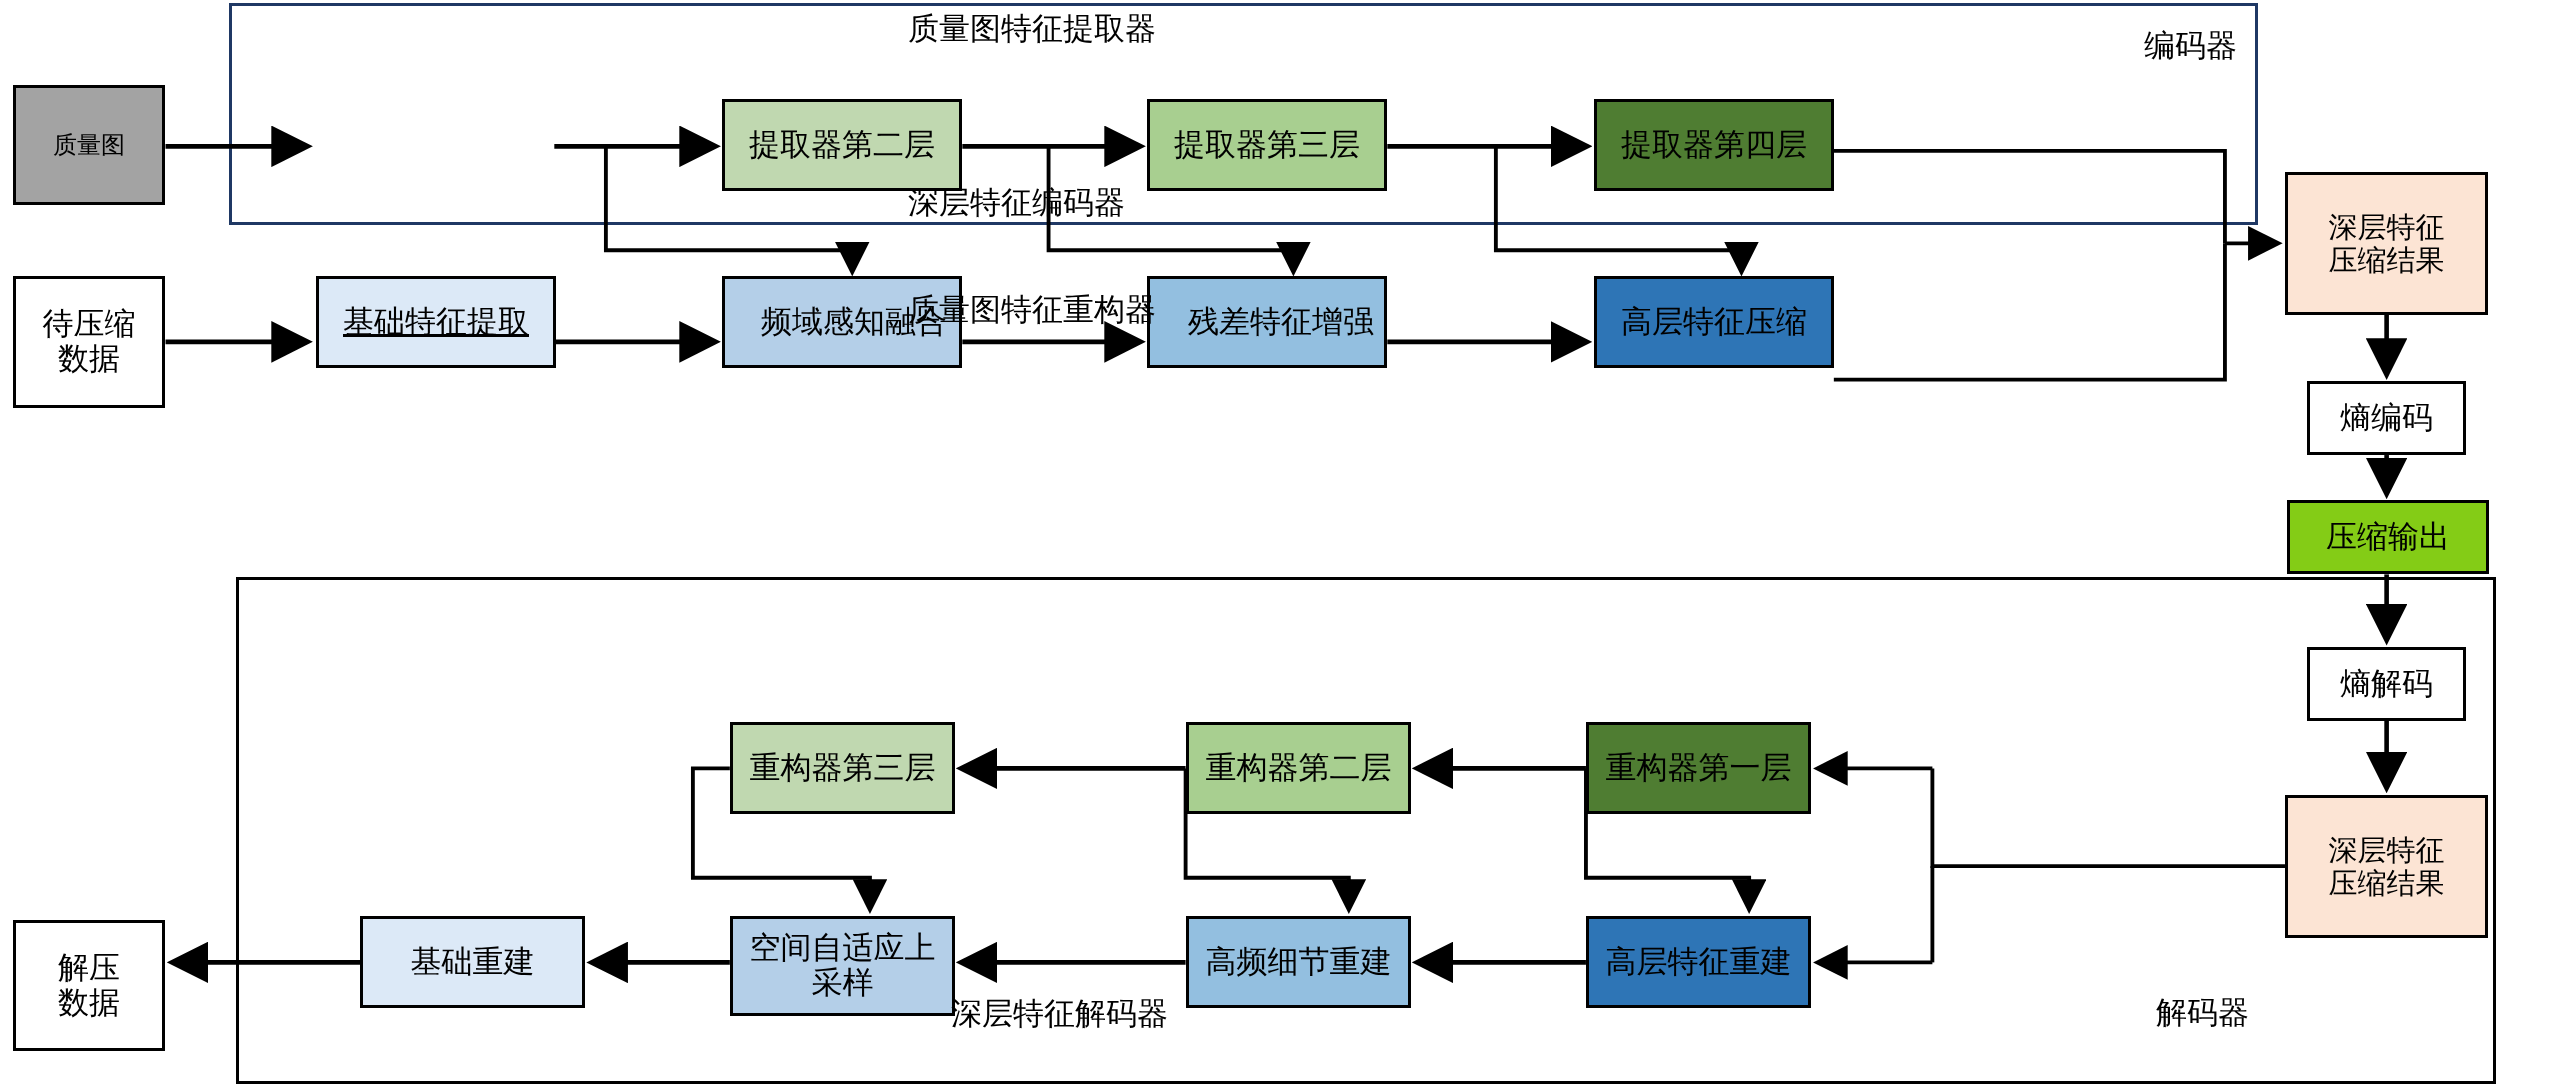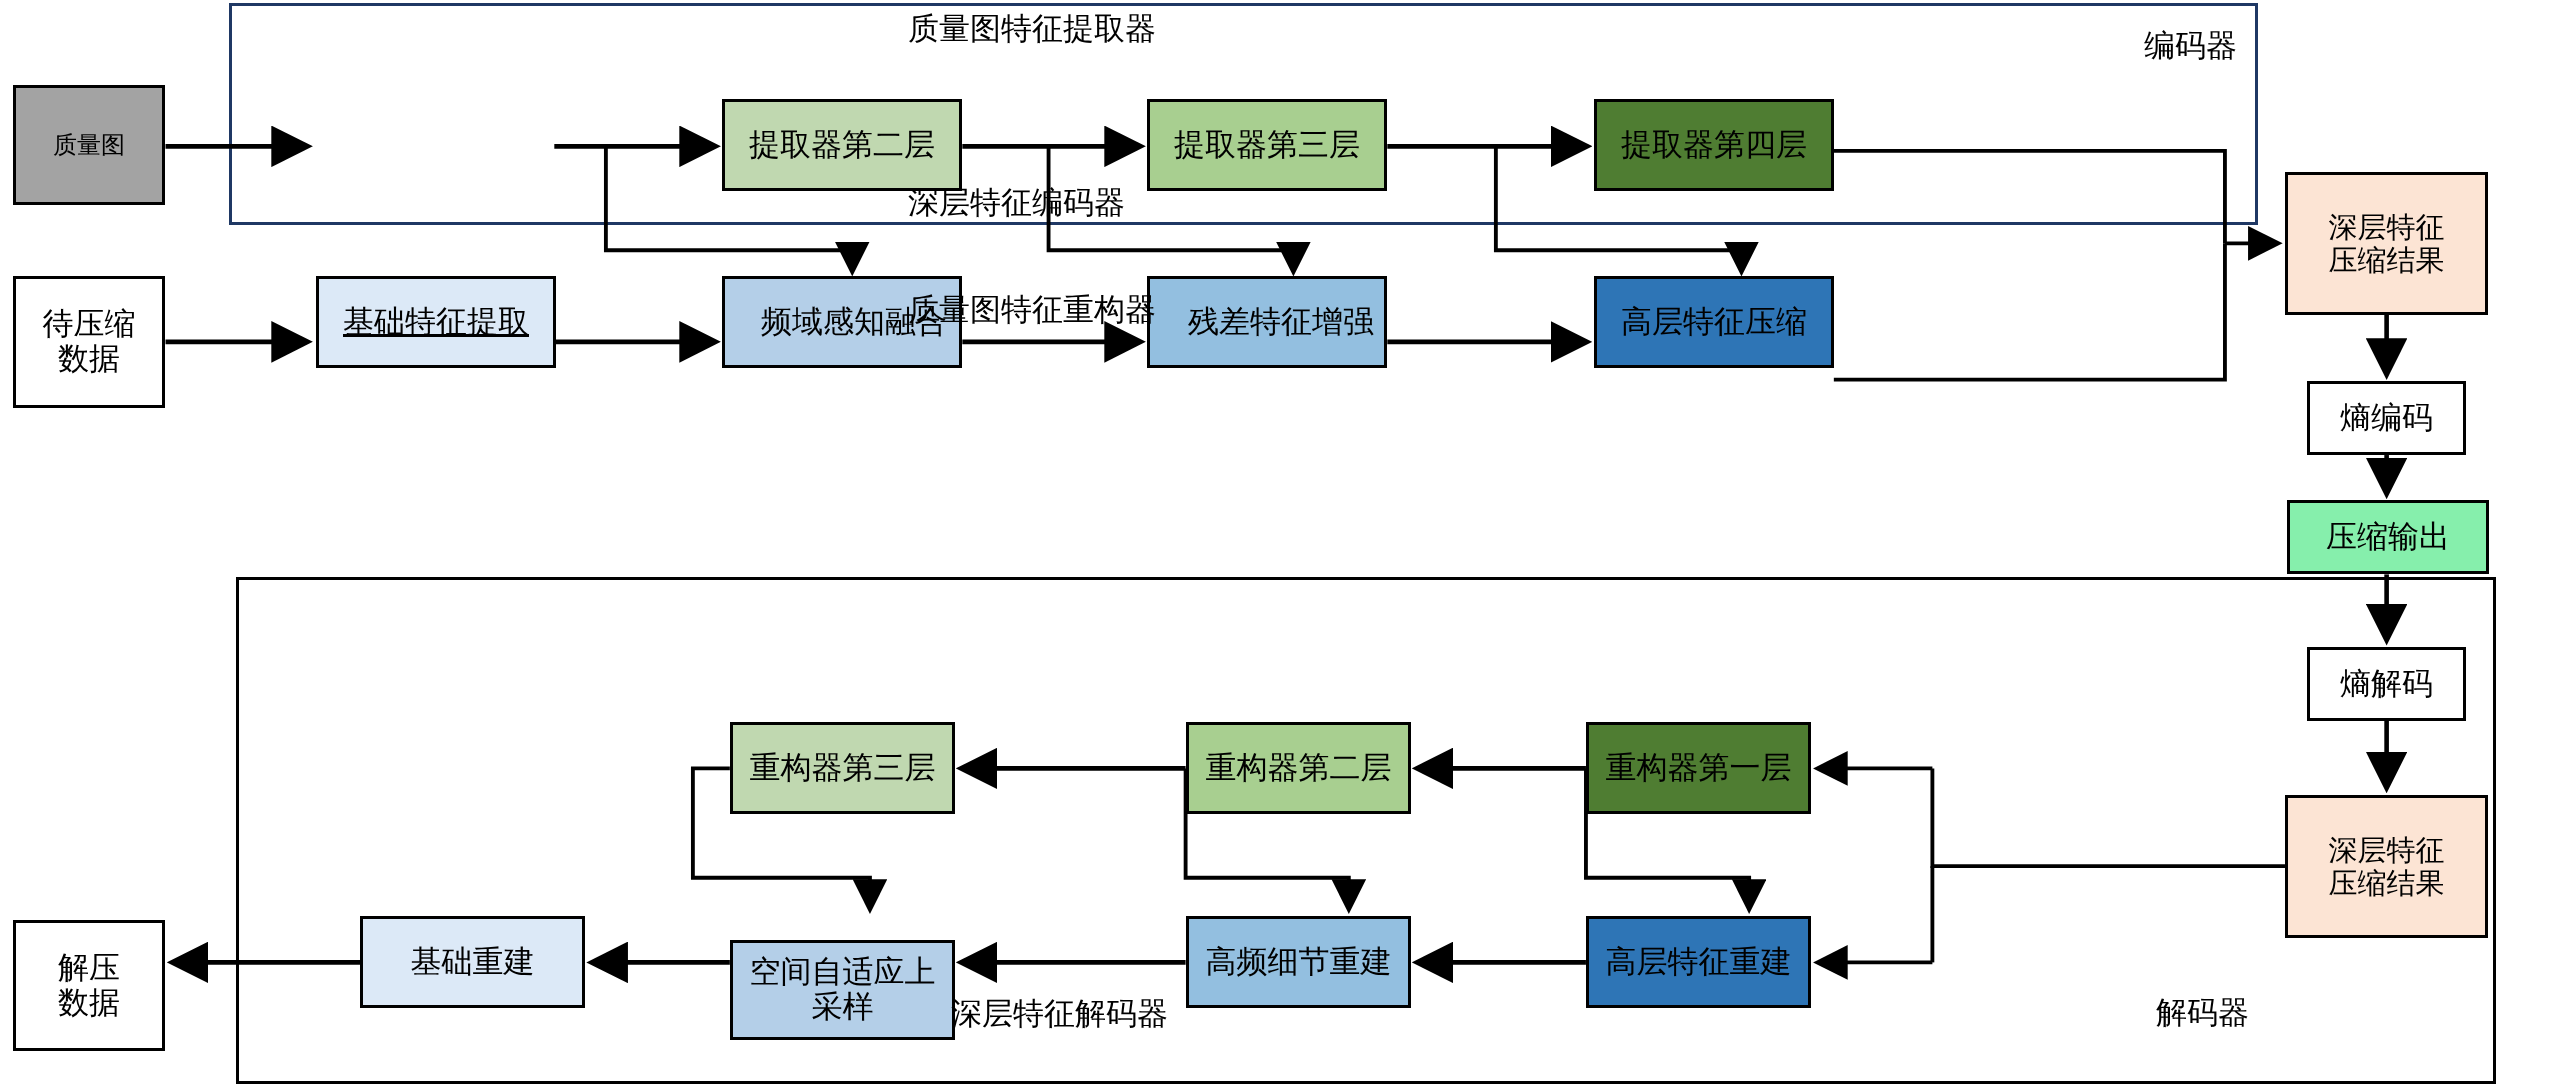--- a/index.html
+++ b/index.html
@@ -103,38 +103,38 @@
 
   <div class="node" style="left:1147px;top:276px;width:240px;height:92px;background:#93bfe0;font-size:31px;padding-left:28px;">残差特征增强</div>
 
   <div class="node" style="left:1594px;top:276px;width:240px;height:92px;background:#2e75b6;font-size:31px;">高层特征压缩</div>
 
   <div class="node" style="left:2285px;top:172px;width:203px;height:143px;background:#fce4d4;font-size:29px;">深层特征
 压缩结果</div>
 
   <div class="node plain" style="left:2307px;top:381px;width:159px;height:74px;background:#ffffff;font-size:31px;">熵编码</div>
 
-  <div class="node plain" style="left:2287px;top:500px;width:202px;height:74px;background:#86efac;font-size:31px;">压缩输出</div>
+  <div class="node plain" style="left:2287px;top:500px;width:202px;height:74px;background:#84cc16;font-size:31px;">压缩输出</div>
 
   <div class="node plain" style="left:2307px;top:647px;width:159px;height:74px;background:#ffffff;font-size:31px;">熵解码</div>
 
   <div class="node" style="left:2285px;top:795px;width:203px;height:143px;background:#fce4d4;font-size:29px;">深层特征
 压缩结果</div>
 
   <div class="node" style="left:1586px;top:722px;width:225px;height:92px;background:#4f7d32;font-size:31px;">重构器第一层</div>
 
   <div class="node" style="left:1186px;top:722px;width:225px;height:92px;background:#a8cf90;font-size:31px;">重构器第二层</div>
 
   <div class="node" style="left:730px;top:722px;width:225px;height:92px;background:#c0d8b0;font-size:31px;">重构器第三层</div>
 
   <div class="node" style="left:1586px;top:916px;width:225px;height:92px;background:#2e75b6;font-size:31px;">高层特征重建</div>
 
   <div class="node" style="left:1186px;top:916px;width:225px;height:92px;background:#93bfe0;font-size:31px;">高频细节重建</div>
 
-  <div class="node" style="left:730px;top:916px;width:225px;height:100px;background:#b4cfe8;font-size:31px;margin-top:24px;">空间自适应上
+  <div class="node" style="left:730px;top:916px;width:225px;height:100px;background:#b4cfe8;font-size:31px;">空间自适应上
 采样</div>
 
   <div class="node" style="left:360px;top:916px;width:225px;height:92px;background:#dce9f7;font-size:31px;">基础重建</div>
 
   <div class="node plain" style="left:13px;top:920px;width:152px;height:131px;background:#ffffff;font-size:31px;">解压
 数据</div>
 
   <div class="lbl" style="left:908px;top:7.7px;">质量图特征提取器</div>
   <div class="lbl" style="left:2144px;top:25.4px;">编码器</div>
   <div class="lbl" style="left:908px;top:182px;">深层特征编码器</div>

